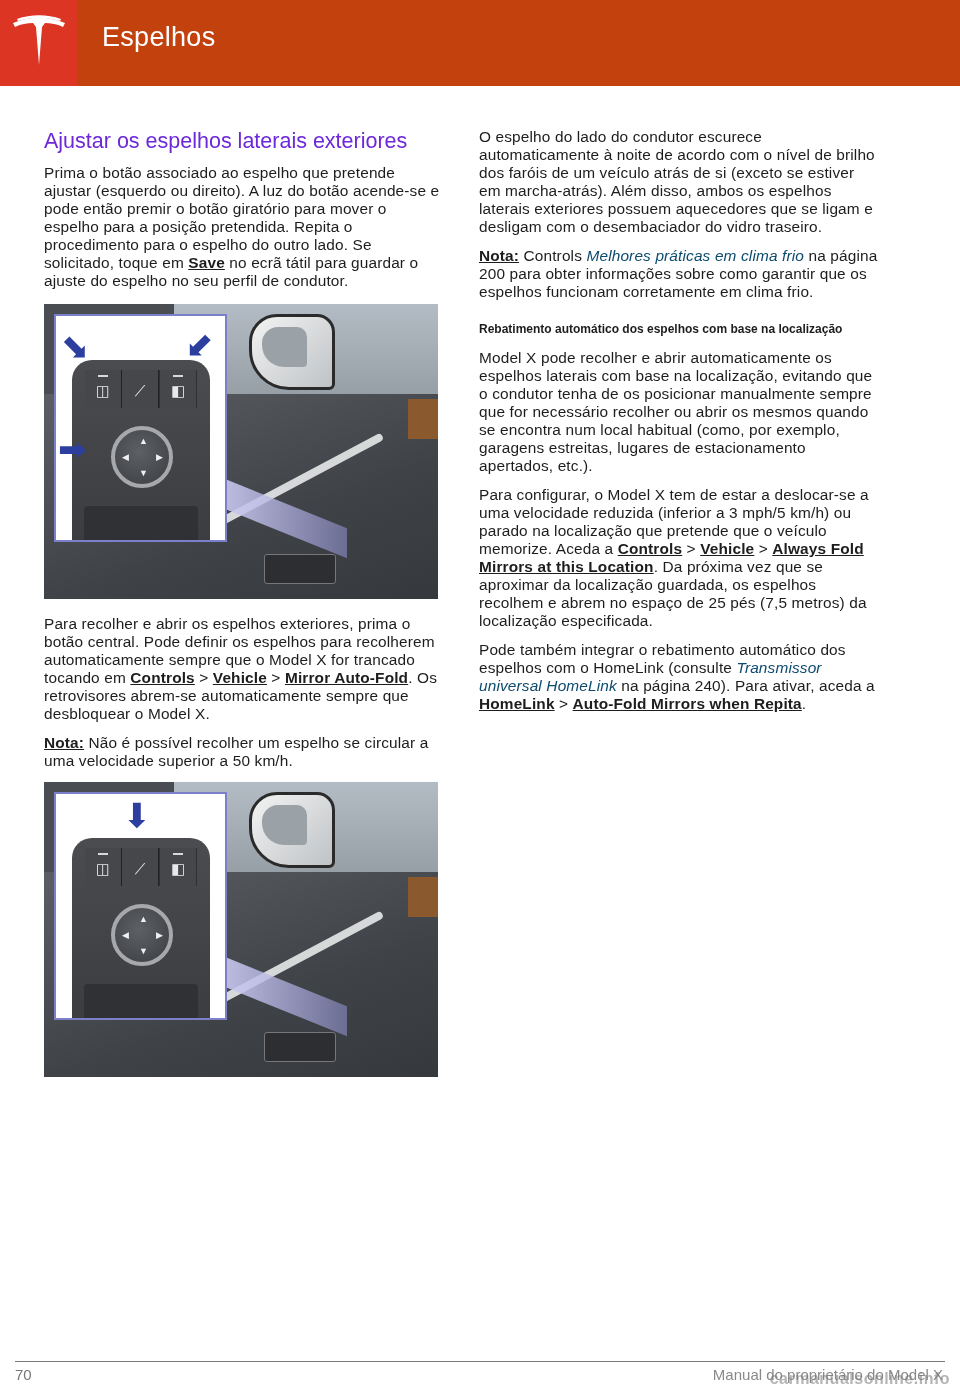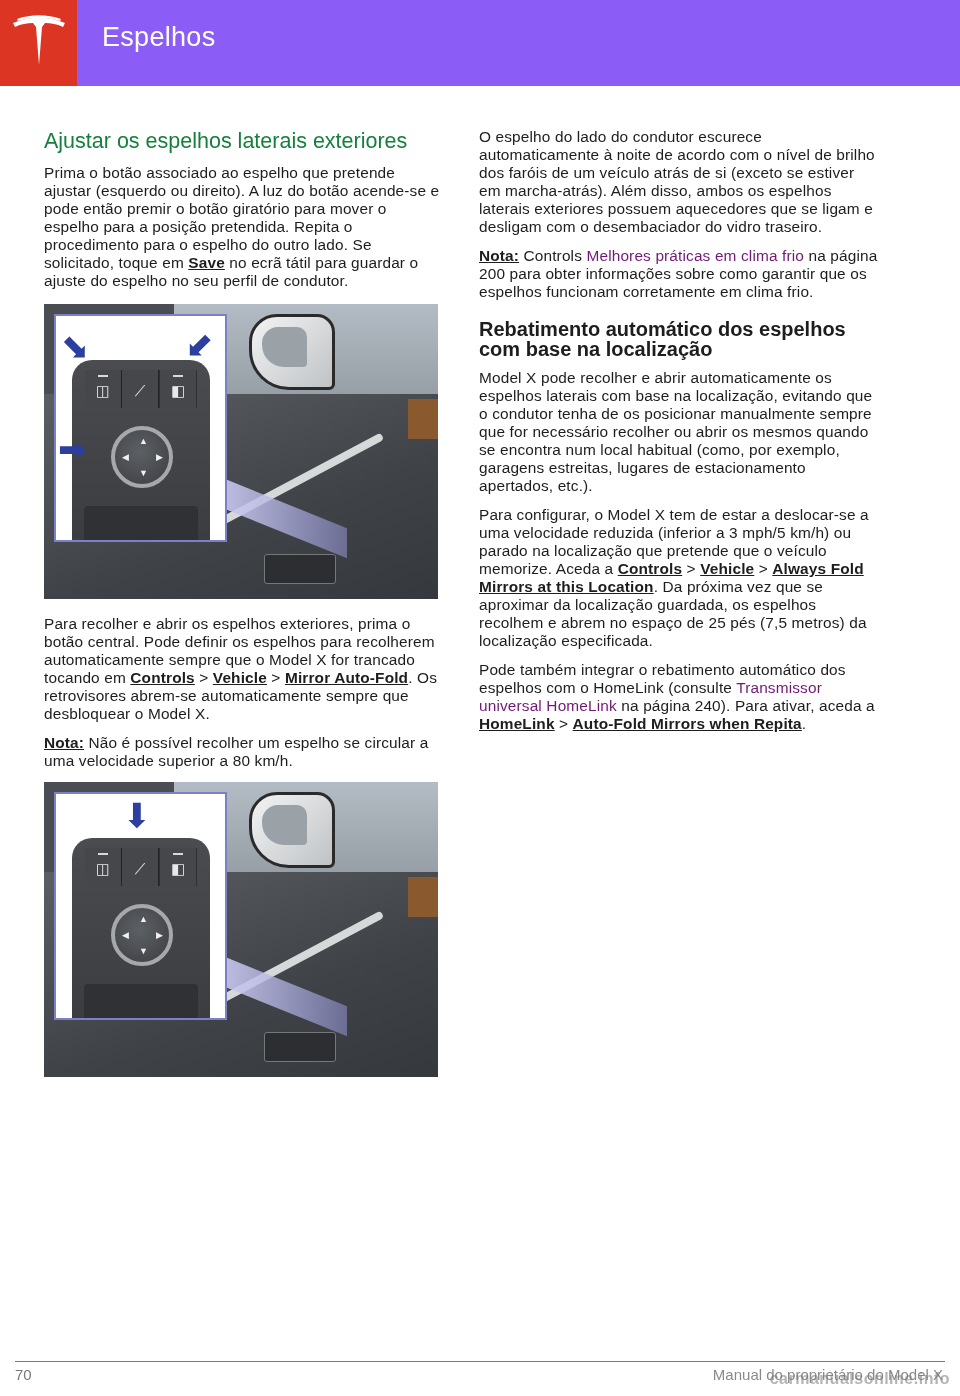--- a/index.html
+++ b/index.html
@@ -1,31 +1,31 @@
 <!DOCTYPE html>
 <html><head>
 <meta charset="utf-8">
 <style>
   html, body { margin: 0; padding: 0; background: #ffffff; }
   body { width: 960px; height: 1396px; position: relative; overflow: hidden;
          font-family: "Liberation Sans", "DejaVu Sans", sans-serif; color: #1d1d1d; }
-  .header { position: absolute; left: 0; top: 0; width: 960px; height: 86px; background: #8b5cf6; }
+  .header { position: absolute; left: 0; top: 0; width: 960px; height: 86px; background: #c2410c; }
   .logo-box { position: absolute; left: 0; top: 0; width: 77px; height: 86px; background: #dd3524; }
   .logo-box svg { position: absolute; left: 11px; top: 15px; }
   .header-title { position: absolute; left: 102px; top: 22px; font-size: 27px; color: #ffffff; letter-spacing: 0.3px; }
 
   .col { position: absolute; width: 400px; }
   .col-left { left: 44px; top: 128px; }
   .col-right { left: 479px; top: 128px; }
 
-  h1 { font-size: 21.5px; font-weight: normal; line-height: 26px; margin: 0 0 10px 0; color: #15803d; }
-  h2 { font-size: 20px; font-weight: bold; line-height: 20px; margin: 0 0 10px 0; color: #1d1d1d; }
+  h1 { font-size: 21.5px; font-weight: normal; line-height: 26px; margin: 0 0 10px 0; color: #6d28d9; }
+  h2 { font-size: 12px; font-weight: bold; line-height: 20px; margin: 0 0 10px 0; color: #1d1d1d; }
   p { font-size: 15.4px; line-height: 18px; margin: 0 0 11px 0; letter-spacing: 0.15px; }
   .b { font-weight: bold; text-decoration: underline; }
-  .link { color: #701a75; }
+  .link { color: #0c4a6e; font-style: italic; }
 
   .figure { position: relative; width: 394px; height: 295px; background: #4a4d52; overflow: hidden; margin: 14px 0 16px 0; }
   .figure .bg-light { position: absolute; left: 130px; top: 0; width: 264px; height: 120px; background: linear-gradient(180deg,#b3bcc4,#8e969c); }
   .figure .door { position: absolute; left: 0; top: 90px; width: 394px; height: 205px; background: linear-gradient(160deg,#5b5f63 0%, #3f4246 60%, #35383c 100%); }
   .figure .wood { position: absolute; right: 0; top: 95px; width: 30px; height: 40px; background: #8a5a2e; }
   .figure .mirror { position: absolute; left: 205px; top: 10px; width: 80px; height: 70px; border-radius: 28px 18px 6px 40px; background: linear-gradient(135deg,#f3f3f3,#bfc3c6); border: 3px solid #2a2a2a; }
   .figure .mirror-glass { position: absolute; left: 10px; top: 10px; width: 45px; height: 40px; border-radius: 16px 10px 4px 22px; background: #9aa2a8; }
   .figure .trim { position: absolute; left: 150px; top: 175px; width: 200px; height: 8px; background: #d6d8da; transform: rotate(-28deg); border-radius: 4px; }
   .figure .beam { position: absolute; left: 183px; top: 200px; width: 120px; height: 30px; background: linear-gradient(90deg, rgba(200,200,240,0.9), rgba(140,140,200,0.6)); transform: skewY(22deg); }
   .figure .small-switch { position: absolute; left: 220px; top: 250px; width: 70px; height: 28px; background: #2c2e31; border: 1px solid #777; border-radius: 3px; }
@@ -90,21 +90,21 @@
         </div>
         <div class="lower"></div>
       </div>
       <div class="arrow" style="left:6px;top:14px;transform:rotate(45deg)">➡</div>
       <div class="arrow" style="left:130px;top:14px;transform:rotate(135deg)">➡</div>
       <div class="arrow" style="left:2px;top:116px">➡</div>
     </div>
   </div>
 
   <p><span>Para recolher e abrir os espelhos exteriores, prima o botão central. Pode definir os espelhos para recolherem automaticamente sempre que o Model X for trancado tocando em </span><span class="b">Controls</span><span> &gt; </span><span class="b">Vehicle</span><span> &gt; </span><span class="b">Mirror Auto-Fold</span><span>. Os retrovisores abrem-se automaticamente sempre que desbloquear o Model X.</span></p>
-  <p><span class="b">Nota:</span><span> Não é possível recolher um espelho se circular a uma velocidade superior a 80 km/h.</span></p>
+  <p><span class="b">Nota:</span><span> Não é possível recolher um espelho se circular a uma velocidade superior a 50 km/h.</span></p>
 
   <div class="figure" style="margin-top:12px">
     <div class="bg-light"></div>
     <div class="door"></div>
     <div class="wood"></div>
     <div class="mirror">
         <div class="mirror-glass"></div>
       </div>
     <div class="trim"></div>
     <div class="beam"></div>

